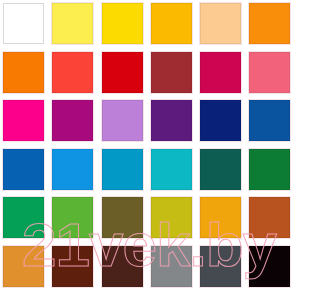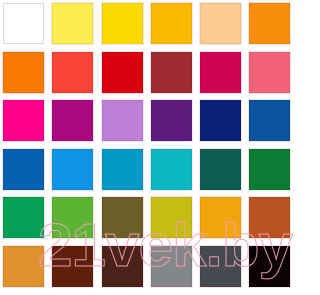--- a/index.html
+++ b/index.html
@@ -42,21 +42,20 @@
     box-shadow: none;
   }
   #watermark-layer {
     position: absolute;
     left: 0;
     top: 0;
     width: 298px;
     height: 295px;
     pointer-events: none;
     z-index: 5;
-    margin-left: 16px;
   }
   #watermark-text {
     position: absolute;
     left: 50%;
     top: 244px;
     transform: translate(-50%, -50%);
     font-family: "Liberation Sans", sans-serif;
     font-size: 62px;
     font-weight: 700;
     letter-spacing: -1px;

